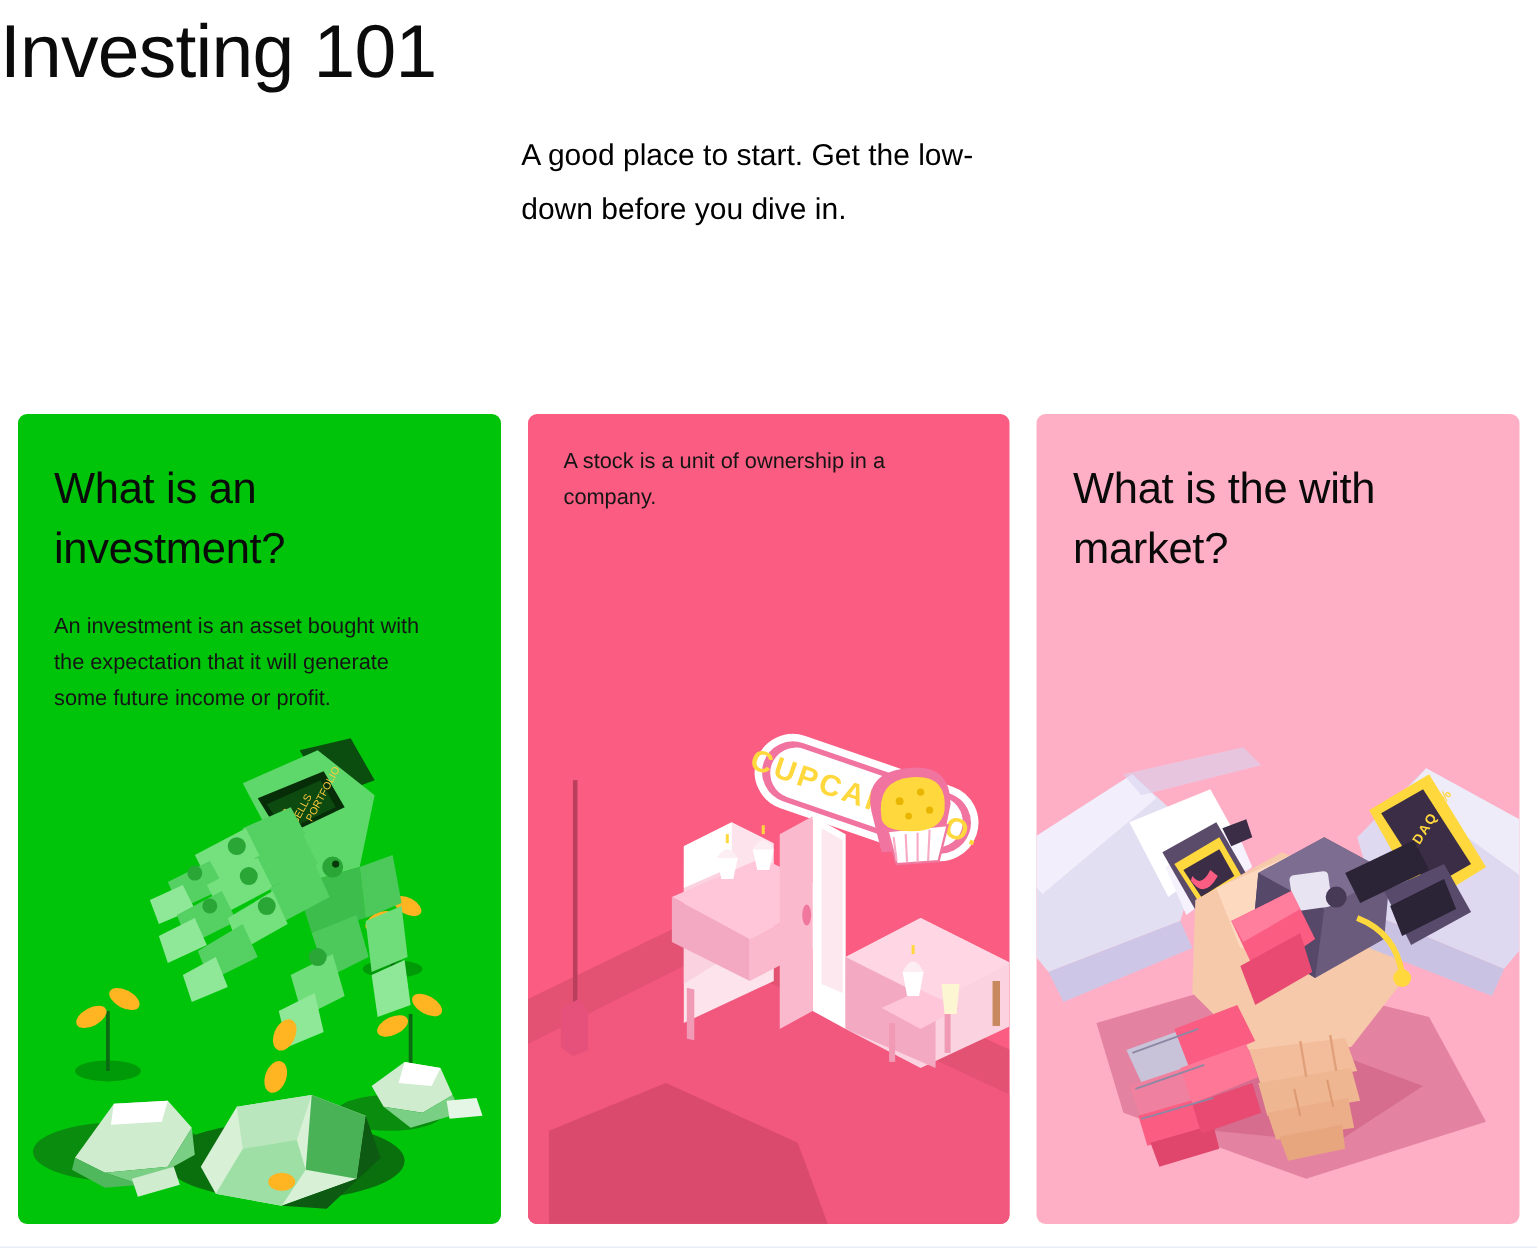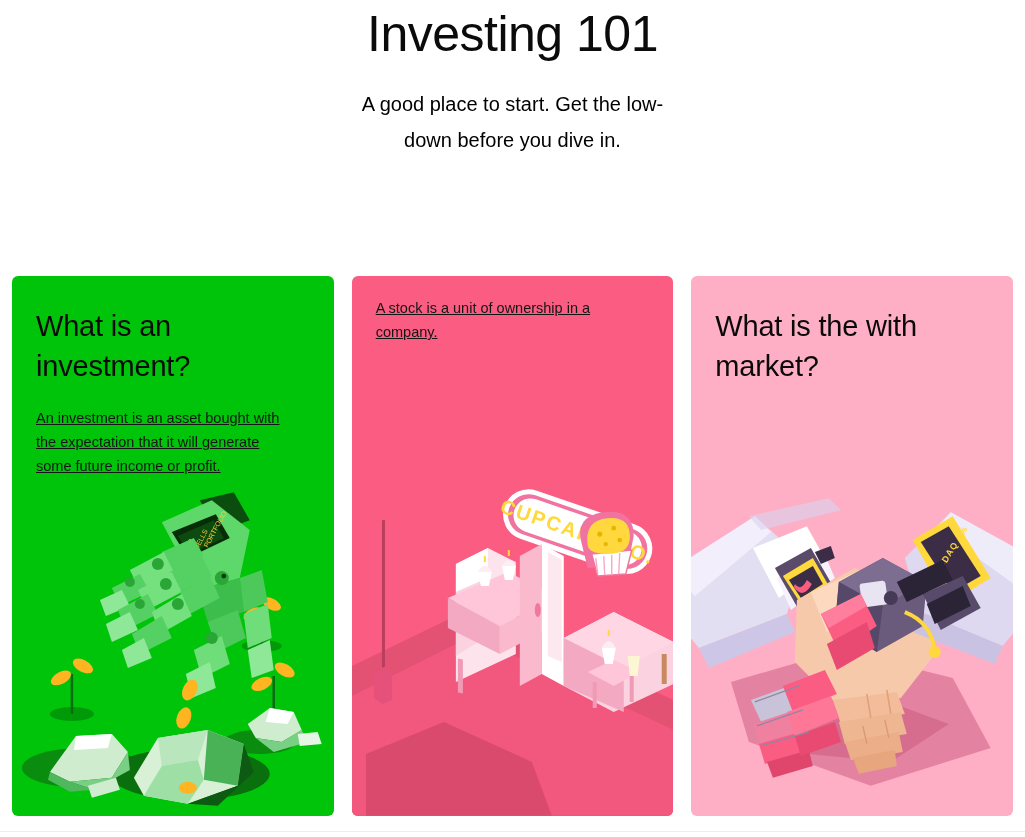--- a/index.html
+++ b/index.html
@@ -13,21 +13,21 @@
   }
   .page {
     position: relative;
     width: 1025px;
     height: 837px;
     background: #ffffff;
   }
 
   
   .hero {
-    text-align: center;
+    text-align: left;
     padding-top: 2px;
   }
   .hero-title {
     font-size: 50px;
     font-weight: 300;
     letter-spacing: -0.5px;
     color: #0b0b0b;
     line-height: 64px;
   }
   .hero-subtitle {
@@ -71,21 +71,20 @@
   }
   .card-body {
     position: relative;
     z-index: 3;
     margin: 20px 24px 0 24px;
     font-size: 14.5px;
     font-weight: 400;
     line-height: 24px;
     color: #151515;
     max-width: 248px;
-    text-decoration: underline;
   }
 
   .illustration {
     position: absolute;
     left: 0;
     bottom: 0;
     width: 100%;
     height: 330px;
     z-index: 1;
   }

